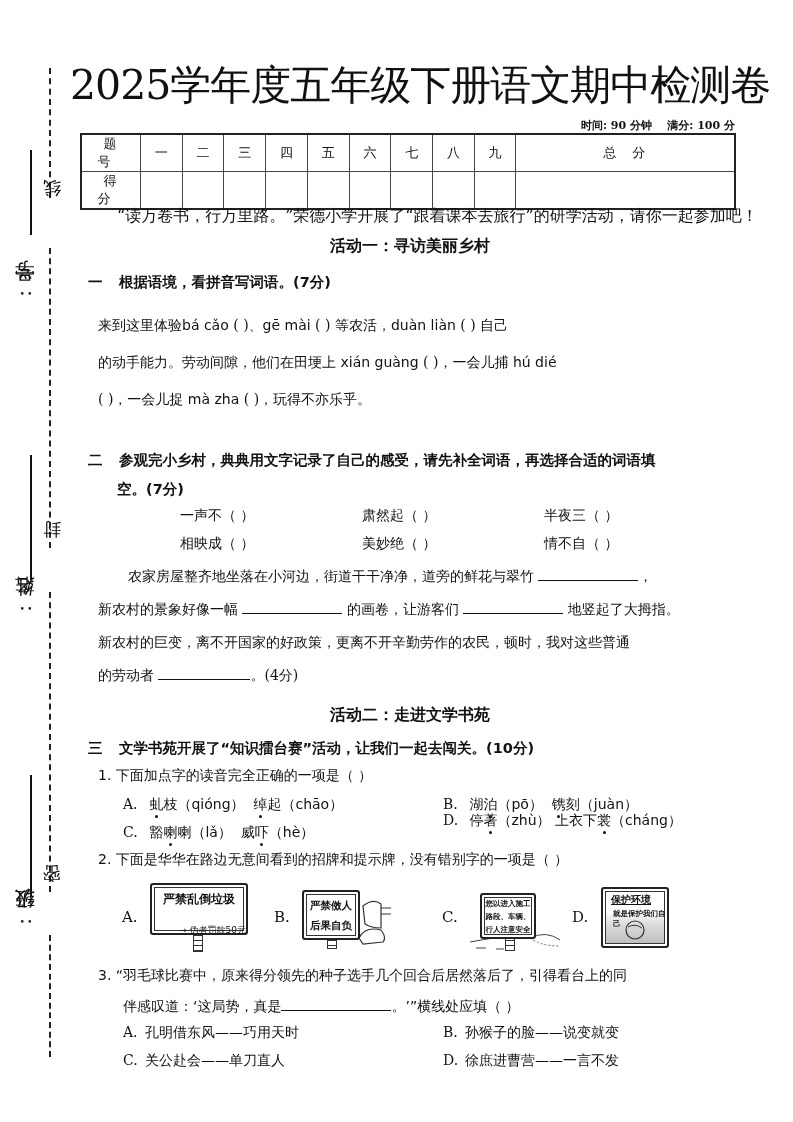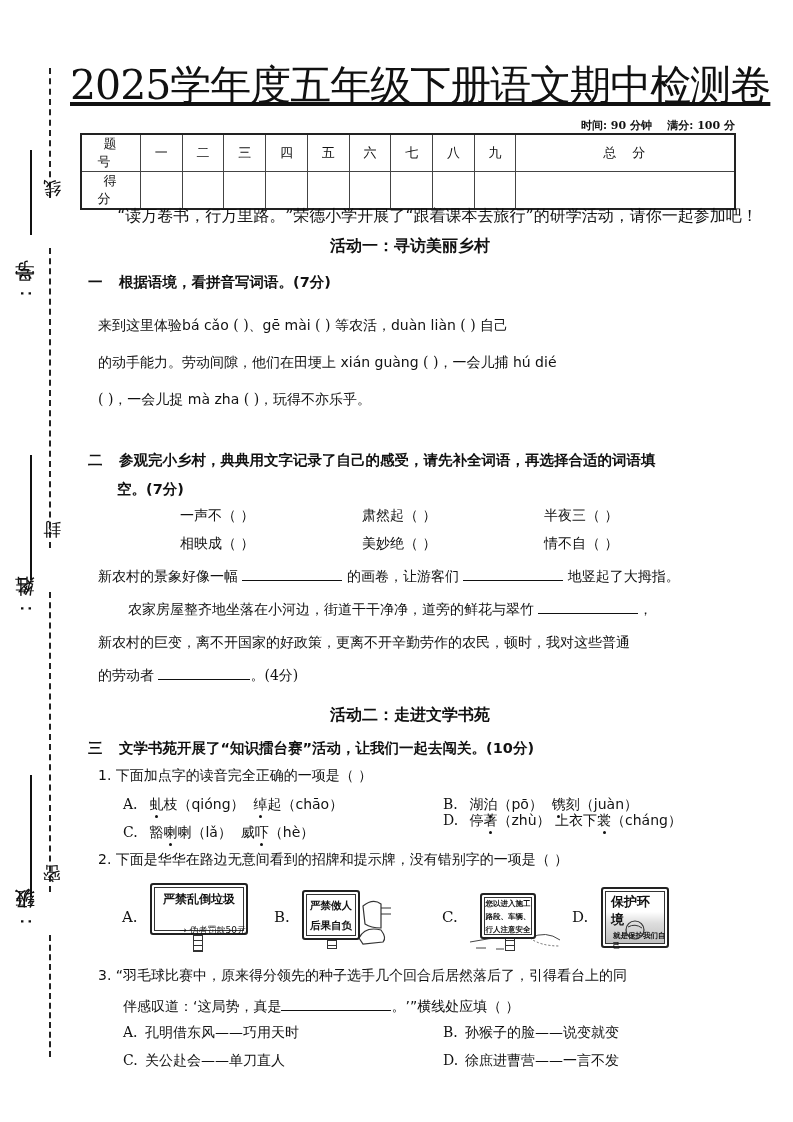--- a/index.html
+++ b/index.html
@@ -7,21 +7,21 @@
          font-family:"DejaVu Serif", "Liberation Serif", serif; color:#111; }
   .abs { position:absolute; }
   
   .dash { position:absolute; left:49px; width:0; border-left:2px dashed #222; }
   .solid { position:absolute; left:30px; width:0; border-left:2px solid #111; }
   .vlabel { position:absolute; font-size:20px; writing-mode:vertical-rl; transform:rotate(180deg);
             font-family:"DejaVu Sans", sans-serif; }
   .seal { position:absolute; left:40px; font-size:18px; writing-mode:vertical-rl; transform:rotate(180deg);
           background:#fff; font-family:"DejaVu Sans", sans-serif; }
   .title { left:70px; top:58px; font-size:41px; letter-spacing:-1px; font-family:"DejaVu Serif", serif;
-           white-space:nowrap;text-decoration:underline; }
+           white-space:nowrap; }
   .meta { right:58px; top:118px; font-size:11px; font-weight:bold; }
   table.score { position:absolute; left:80px; top:133px; width:656px; border-collapse:collapse;
                 border:2px solid #222; font-size:13px; }
   table.score td { border:1px solid #444; height:21px; text-align:center; padding:0; }
   table.score td.h { width:58px; letter-spacing:14px; text-indent:12px; }
   .intro { left:117px; top:206px; font-size:16px; white-space:nowrap; }
   .act { left:0; width:820px; text-align:center; font-size:16px; font-weight:bold;
          font-family:"DejaVu Sans", sans-serif; }
   .sec { left:88px; font-size:14.5px; font-weight:bold; font-family:"DejaVu Sans", sans-serif; white-space:nowrap; }
   .sec .num { display:inline-block; width:26px; }
@@ -126,30 +126,30 @@
 <div class="abs words" style="top:507px;left:180px;">
   <span class="abs" style="left:0;top:0;white-space:nowrap;">一声不（    ）</span>
   <span class="abs" style="left:182px;top:0;white-space:nowrap;text-align:center;">肃然起（    ）</span>
   <span class="abs" style="left:364px;top:0;white-space:nowrap;">半夜三（    ）</span>
   <span class="abs" style="left:0;top:28px;white-space:nowrap;">相映成（    ）</span>
   <span class="abs" style="left:182px;top:28px;white-space:nowrap;">美妙绝（    ）</span>
   <span class="abs" style="left:364px;top:28px;white-space:nowrap;">情不自（    ）</span>
 </div>
 
 <div class="abs para" style="top:560px;line-height:33px;">
+  <div style="padding-left:30px;">
+    <span>农家房屋整齐地坐落在小河边，街道干干净净，道旁的鲜花与翠竹</span>
+    <span class="line" style="width:100px;"></span><span>，</span>
+  </div>
   <div>
     <span>新农村的景象好像一幅</span>
     <span class="line" style="width:100px;"></span>
     <span>的画卷，让游客们</span>
     <span class="line" style="width:100px;"></span>
     <span>地竖起了大拇指。</span>
-  </div>
-  <div style="padding-left:30px;">
-    <span>农家房屋整齐地坐落在小河边，街道干干净净，道旁的鲜花与翠竹</span>
-    <span class="line" style="width:100px;"></span><span>，</span>
   </div>
   <div>新农村的巨变，离不开国家的好政策，更离不开辛勤劳作的农民，顿时，我对这些普通</div>
   <div>
     <span>的劳动者</span>
     <span class="line" style="width:92px;"></span><span>。(4分)</span>
   </div>
 </div>
 
 <div class="abs act" style="top:705px;">活动二：走进文学书苑</div>
 
@@ -210,21 +210,21 @@
 </svg>
 <div class="post" style="left:505px;top:935px;height:14px;"></div>
 <div class="sign" style="left:480px;top:893px;width:52px;height:42px;">
   <div style="font-size:7.5px;margin-top:4px;">您以进入施工</div>
   <div style="font-size:7.5px;margin-top:3px;">路段、车辆、</div>
   <div style="font-size:7.5px;margin-top:3px;">行人注意安全</div>
 </div>
 
 <div class="lbl" style="left:572px;top:908px;">D.</div>
 <div class="sign" style="left:601px;top:887px;width:64px;height:57px;text-align:left;background:linear-gradient(#fff 0 40%, #ddd 60%, #bbb 100%);">
-  <div style="font-size:13px;margin:4px 8px 0 8px;">保护环境</div>
+  <div style="font-size:10px;margin:4px 8px 0 8px;text-decoration:underline;">保护环境</div>
   <div style="font-size:7.5px;margin:2px 0 0 10px;">就是保护我们自己</div>
   <svg width="22" height="22" viewBox="0 0 22 22" style="position:absolute;left:21px;top:30px;">
     <circle cx="11" cy="11" r="9" fill="none" stroke="#333" stroke-width="1.2"></circle>
     <path d="M4 8 Q11 4 18 9" fill="none" stroke="#333" stroke-width="1"></path>
   </svg>
 </div>
 
 <div class="abs q" style="top:967px;">3. “羽毛球比赛中，原来得分领先的种子选手几个回合后居然落后了，引得看台上的同</div>
 <div class="abs q" style="top:996px;left:123px;">
   <span>伴感叹道：‘这局势，真是</span><span class="line" style="width:110px;"></span><span>。’”横线处应填（      ）</span>

